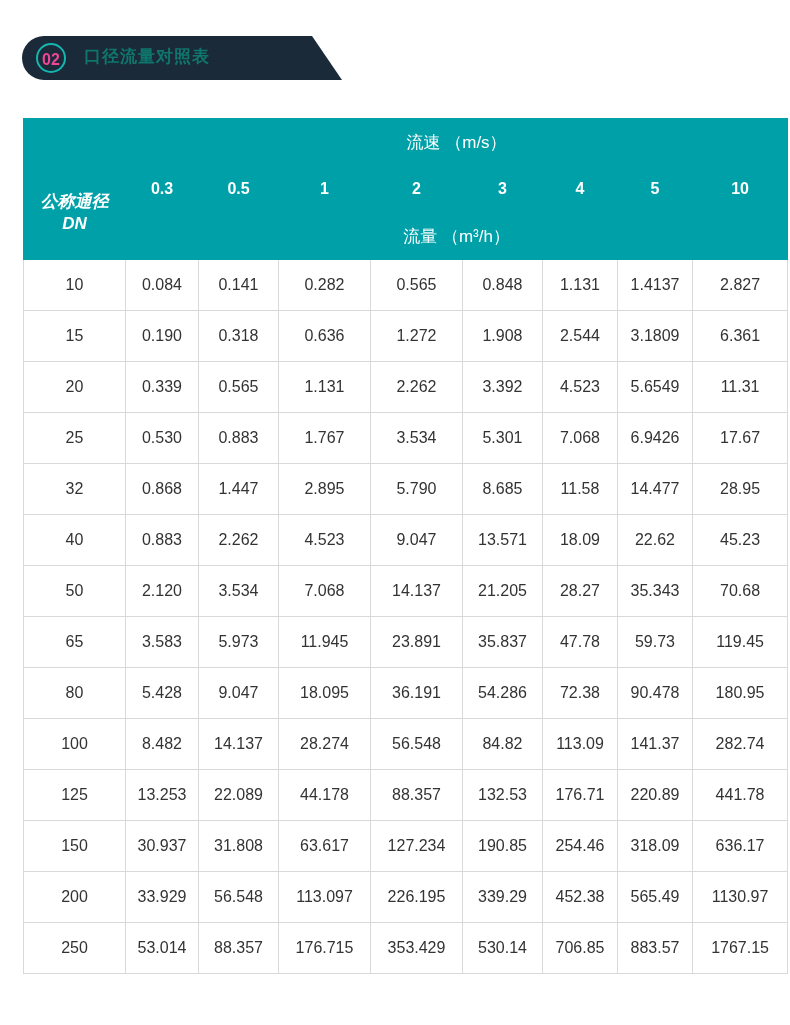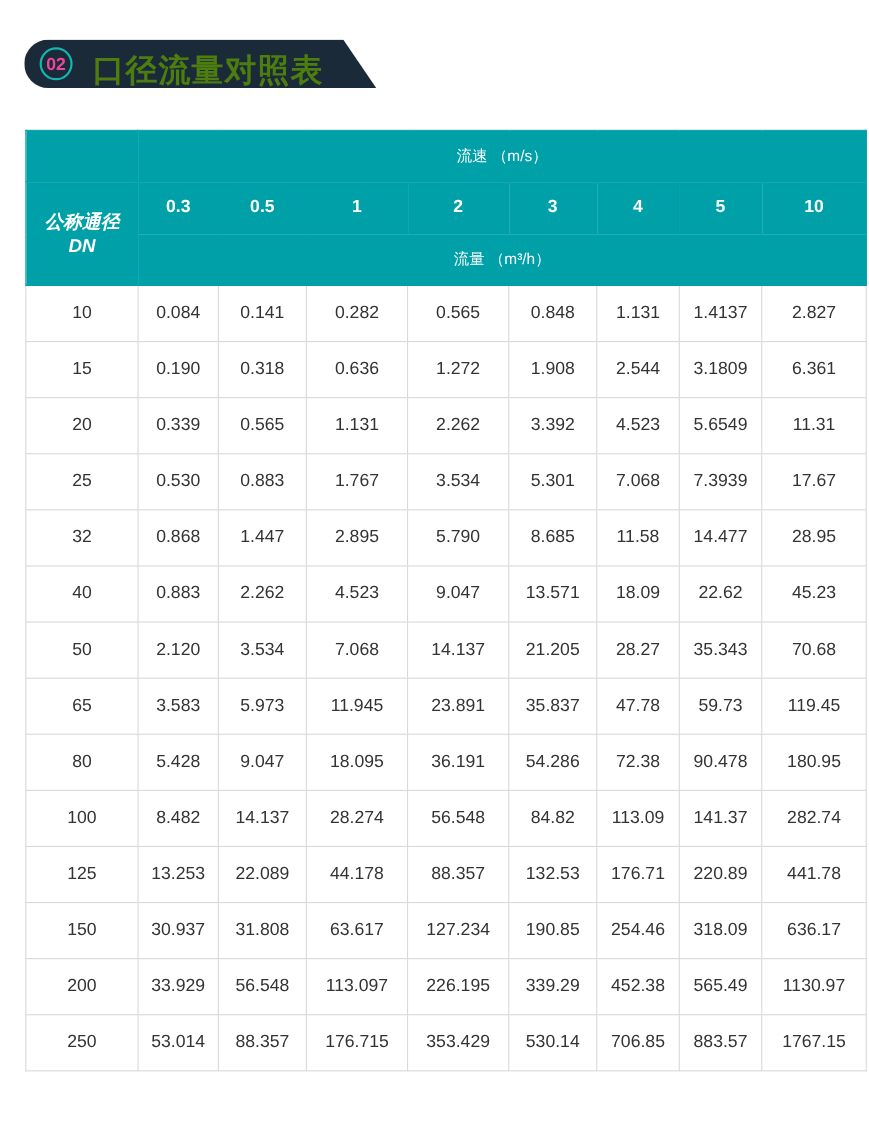--- a/index.html
+++ b/index.html
@@ -60,22 +60,22 @@
     font-size: 16px;
     font-weight: bold;
     line-height: 30px;
     text-align: center;
     box-sizing: border-box;
   }
   .header-title {
     position: absolute;
     left: 62px;
     top: 9px;
-    color: #4d7c0f;
-    font-size: 29px;
+    color: #0f766e;
+    font-size: 17px;
     font-weight: bold;
     letter-spacing: 1px;
     white-space: nowrap;
   }
 
   
   .table-wrap {
     position: absolute;
     left: 23px;
     top: 118px;
@@ -90,21 +90,21 @@
     border: 1px solid #d9d9d9;
     text-align: center;
     font-size: 16px;
     color: #333333;
     padding: 0;
   }
   thead th {
     background: #00a0a8;
     color: #ffffff;
     border: 1px solid #00a0a8;
-    font-size: 14px;
+    font-size: 17px;
   }
   .th-speed {
     height: 46px;
     font-weight: normal;
   }
   .th-flow {
     height: 46px;
     font-weight: normal;
   }
   .th-dn {
@@ -223,21 +223,21 @@
           <td>11.31</td>
         </tr>
         <tr>
           <td class="dn-cell">25</td>
           <td>0.530</td>
           <td>0.883</td>
           <td>1.767</td>
           <td>3.534</td>
           <td>5.301</td>
           <td>7.068</td>
-          <td>7.3939</td>
+          <td>6.9426</td>
           <td>17.67</td>
         </tr>
         <tr>
           <td class="dn-cell">32</td>
           <td>0.868</td>
           <td>1.447</td>
           <td>2.895</td>
           <td>5.790</td>
           <td>8.685</td>
           <td>11.58</td>

